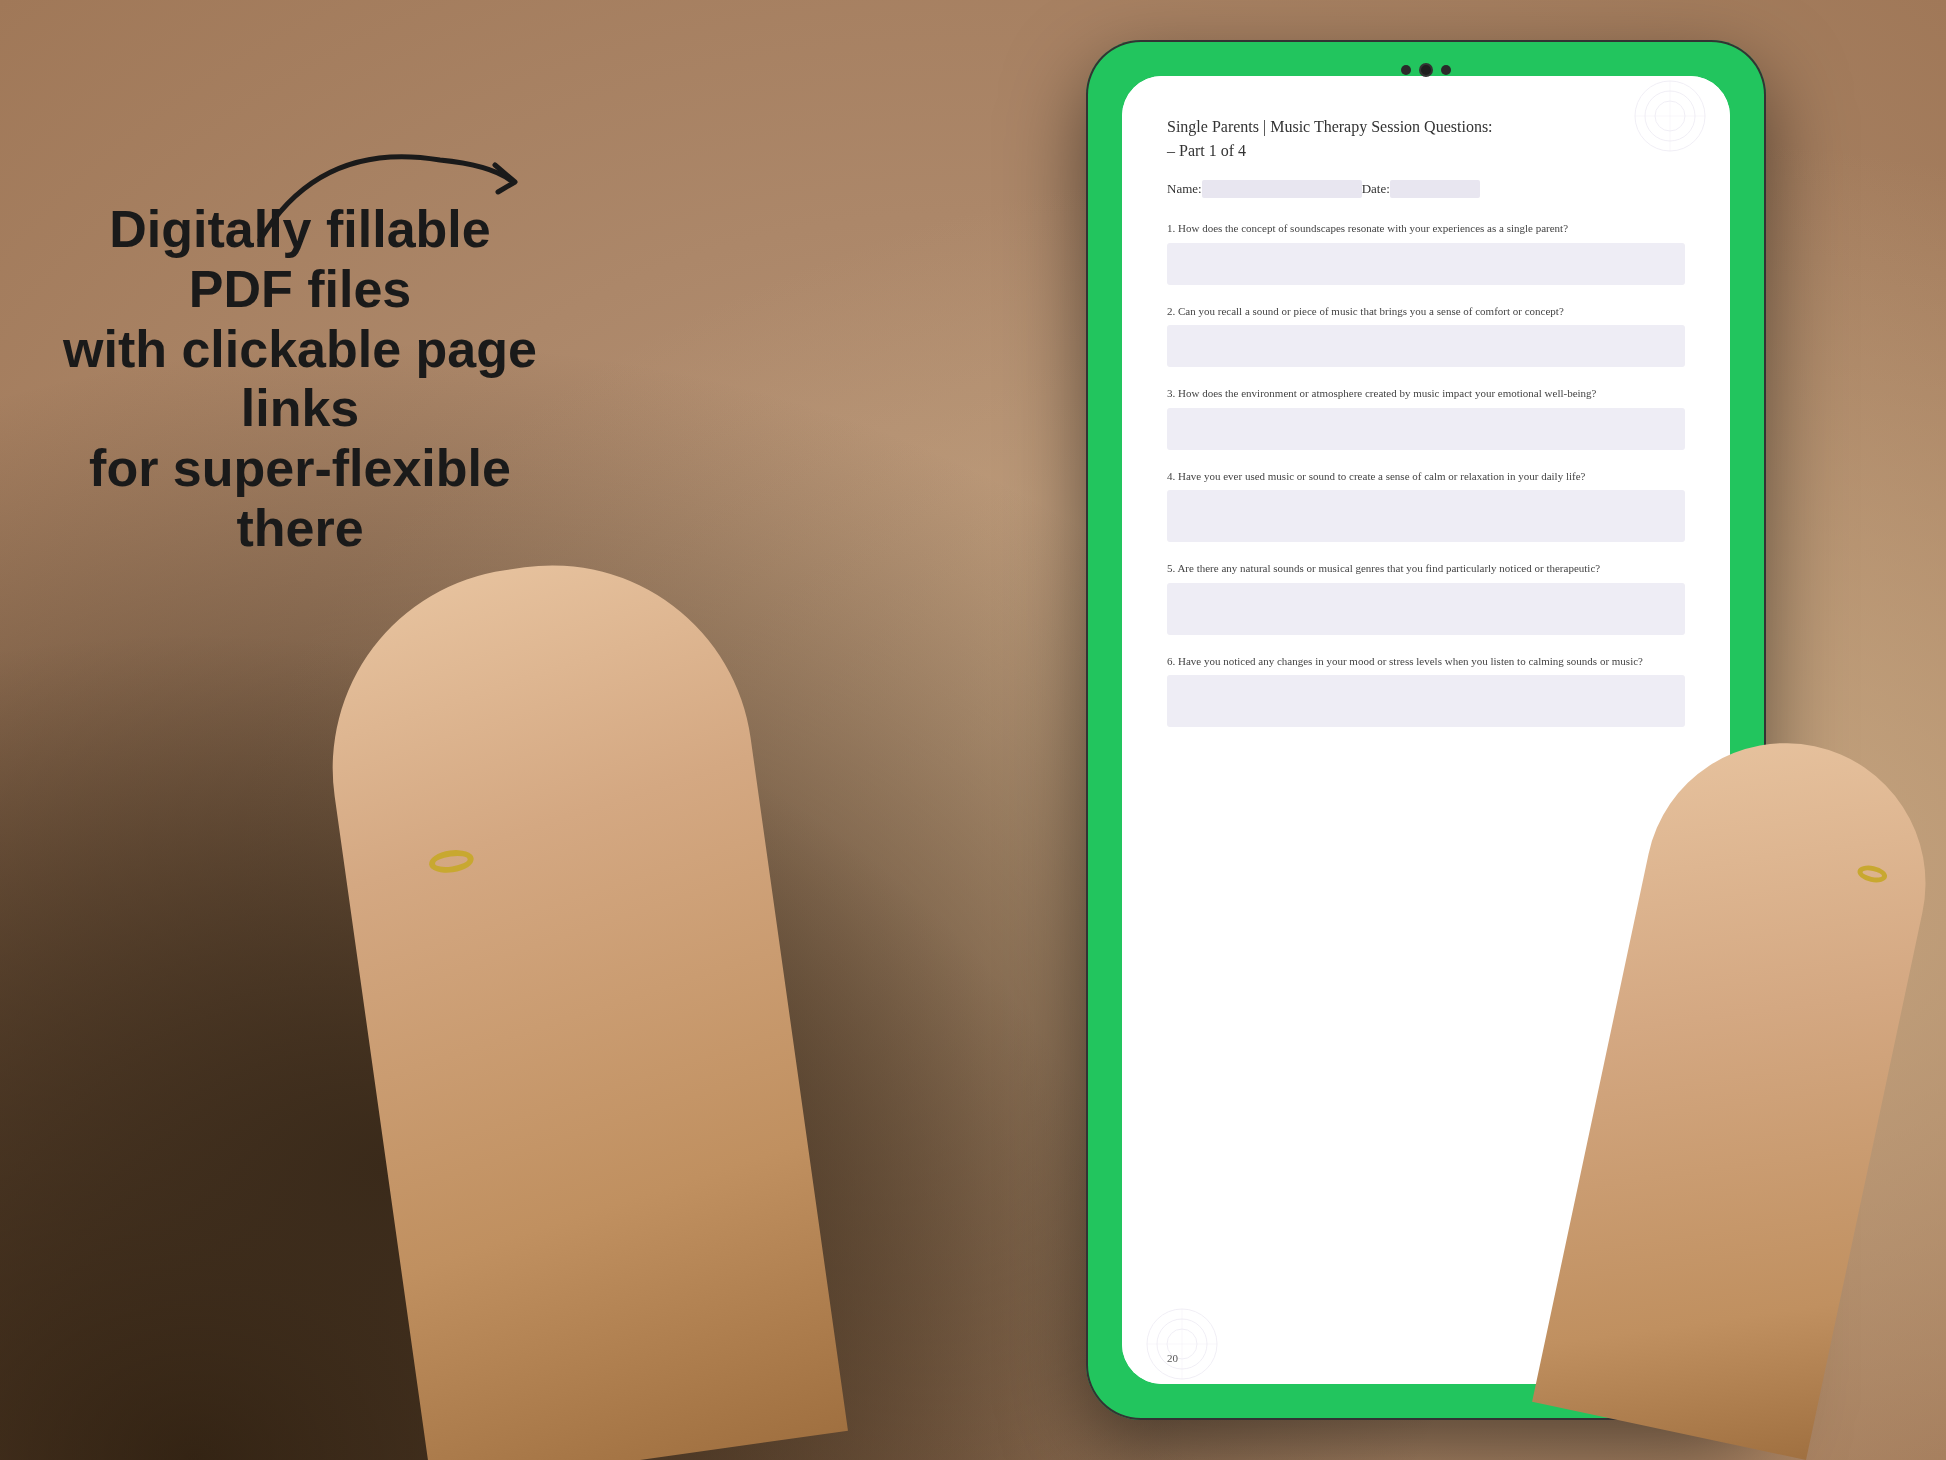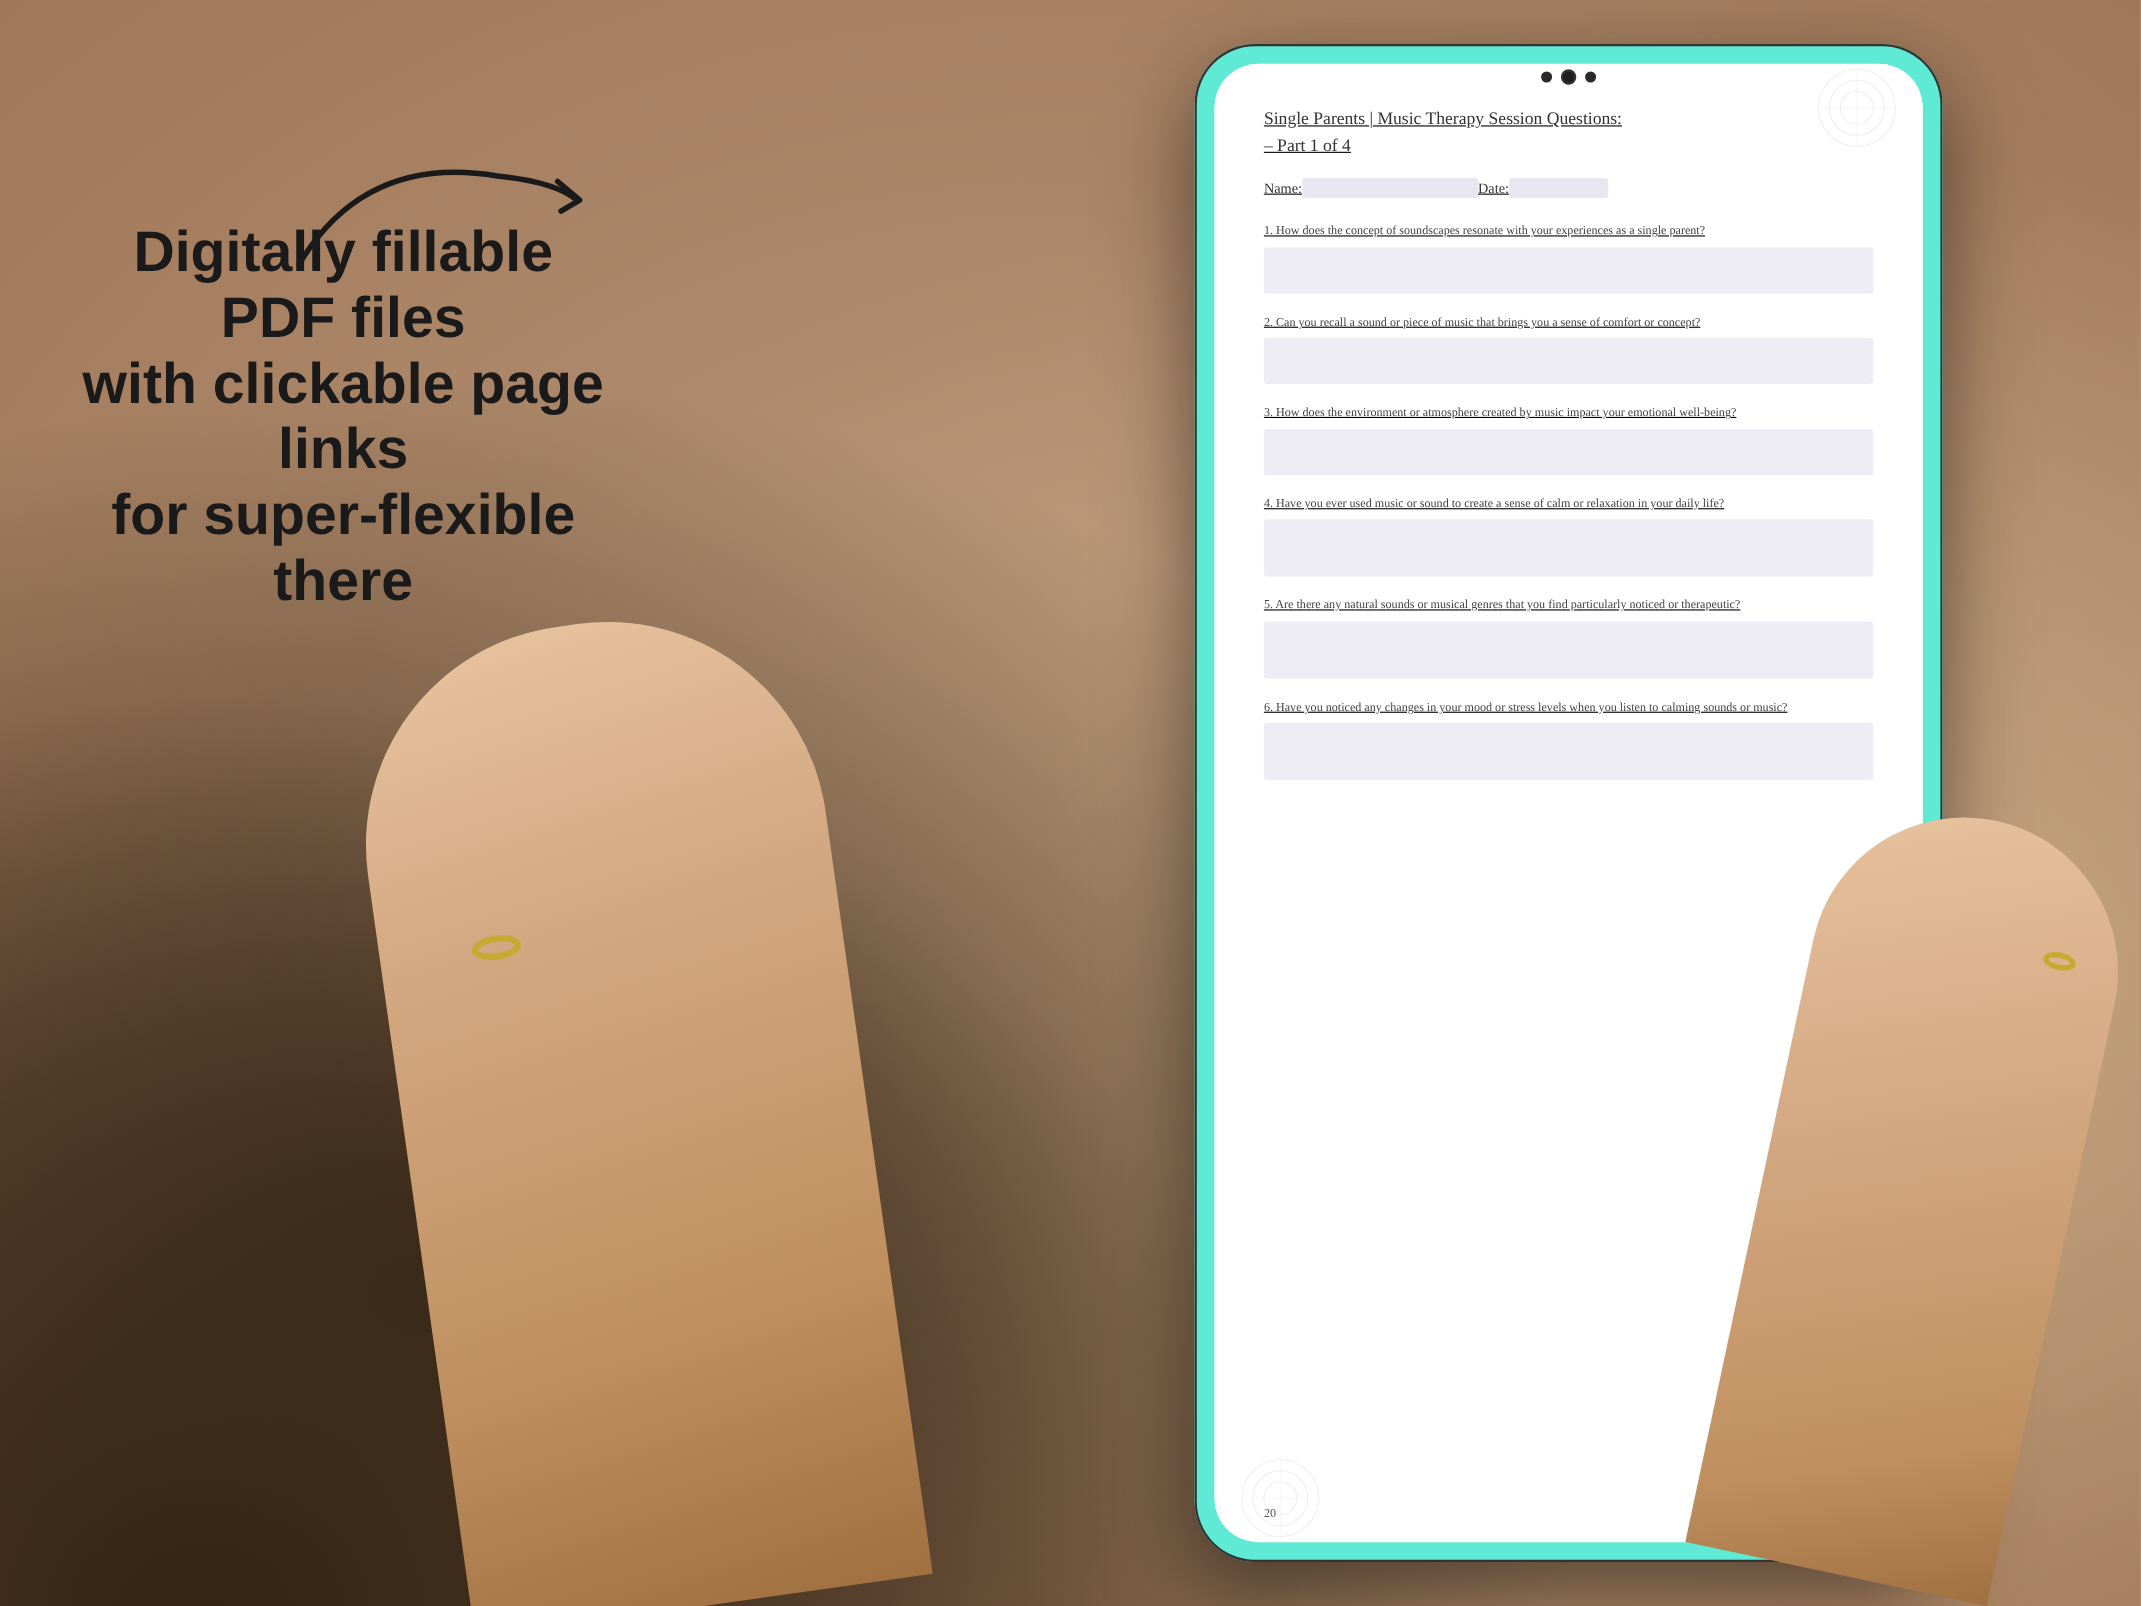--- a/index.html
+++ b/index.html
@@ -20,21 +20,21 @@
       background: 
         radial-gradient(ellipse at 20% 80%, #3a2a1a 0%, transparent 50%),
         radial-gradient(ellipse at 10% 100%, #2a1a0a 0%, transparent 40%),
         radial-gradient(ellipse at 80% 60%, #c8a882 0%, transparent 60%),
         radial-gradient(ellipse at 50% 50%, #b8967a 0%, #a07858 100%);
     }
 
     
     .left-text-area {
       position: absolute;
-      left: 72px;
+      left: 60px;
       top: 200px;
       width: 480px;
       z-index: 10;
     }
 
     .arrow-svg {
       position: absolute;
       left: 180px;
       top: -100px;
       width: 320px;
@@ -56,28 +56,27 @@
       right: 180px;
       top: 40px;
       width: 680px;
       height: 1380px;
       z-index: 20;
     }
 
     .tablet-outer {
       width: 100%;
       height: 100%;
-      background: #5eead4;
+      background: #22c55e;
       border-radius: 55px;
-      padding: 18px;
+      padding: 36px;
       box-shadow: 
         0 30px 80px rgba(0,0,0,0.5),
         inset 0 0 0 2px #333;
       position: relative;
-      text-decoration: underline;
     }
 
     
     .tablet-camera-bar {
       position: absolute;
       top: 18px;
       left: 50%;
       transform: translateX(-50%);
       display: flex;
       align-items: center;

